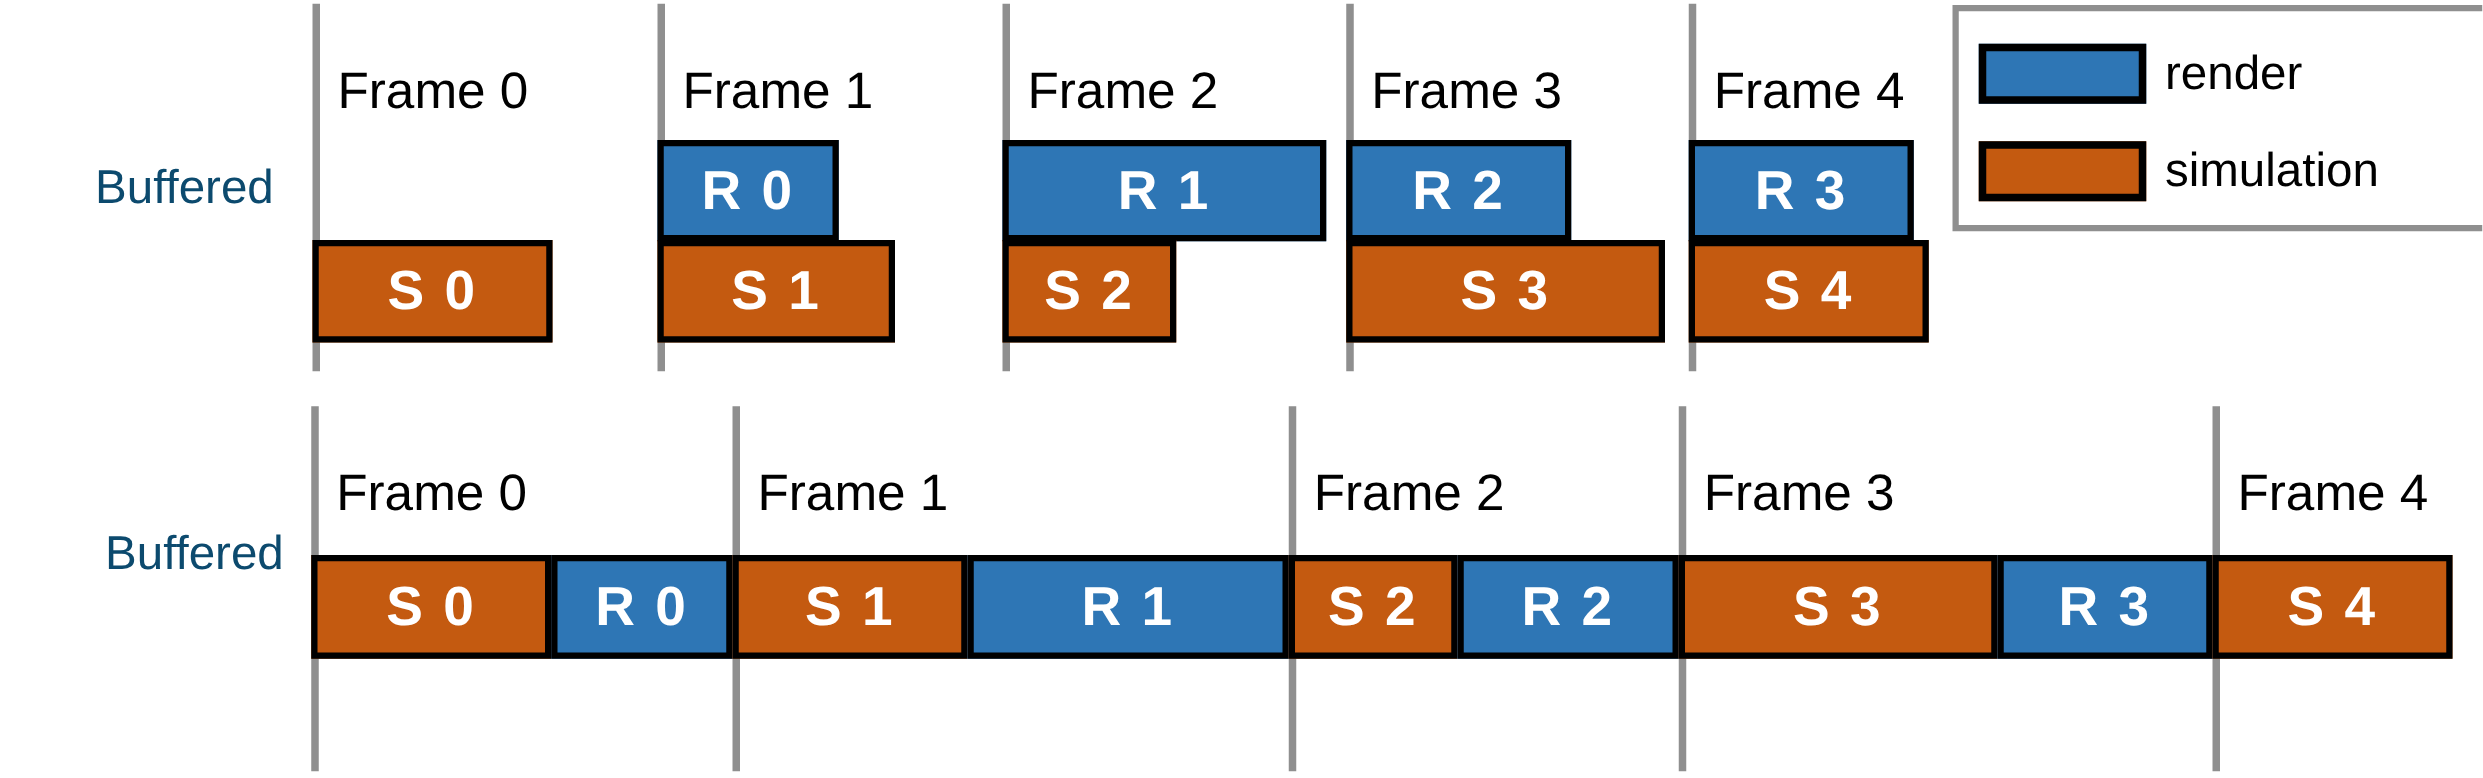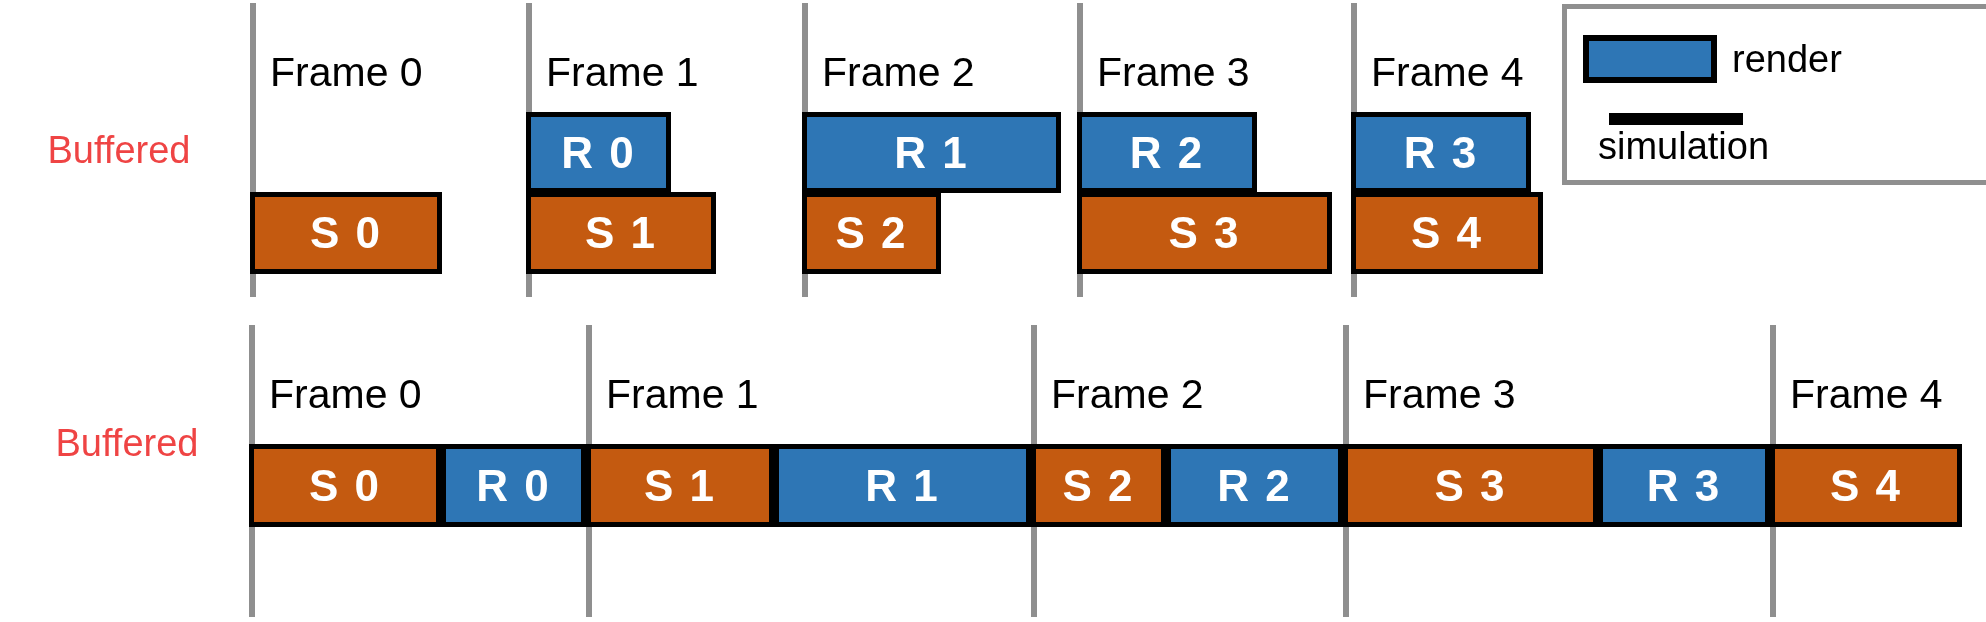--- a/index.html
+++ b/index.html
@@ -40,22 +40,22 @@
     font-weight: bold;
     font-size: 44px;
     letter-spacing: 2px;
     white-space: nowrap;
     z-index: 3;
   }
   .row-label {
     position: absolute;
     font-size: 38px;
     line-height: 44px;
-    color: #ef4444;
-    text-align: center;
+    color: #0c4a6e;
+    text-align: right;
     z-index: 2;
   }
   .row-label.top {
     left: 19px;
     top: 128px;
     width: 200px;
   }
   .row-label.bottom {
     left: 27px;
     top: 416px;
@@ -74,21 +74,21 @@
     z-index: 4;
   }
   .legend-item {
     position: absolute;
     left: 16px;
     display: flex;
     align-items: center;
     height: 48px;
   }
   .legend-item.render-item { top: 26px; }
-  .legend-item.simulation-item { top: 104px; flex-direction: column; }
+  .legend-item.simulation-item { top: 104px; }
   .legend-swatch {
     width: 134px;
     height: 48px;
     box-sizing: border-box;
     border: 6px solid #000000;
   }
   .legend-label {
     font-size: 38px;
     color: #000000;
     margin-left: 15px;

